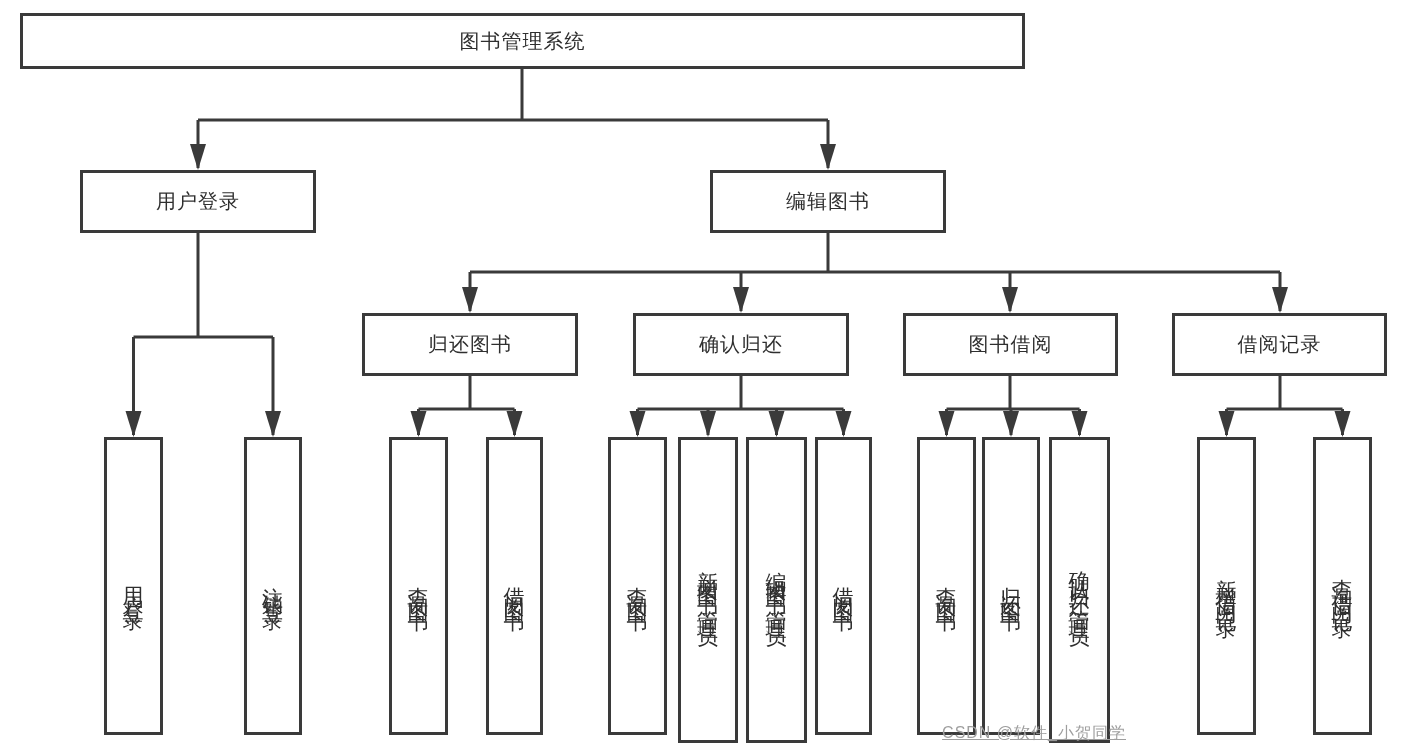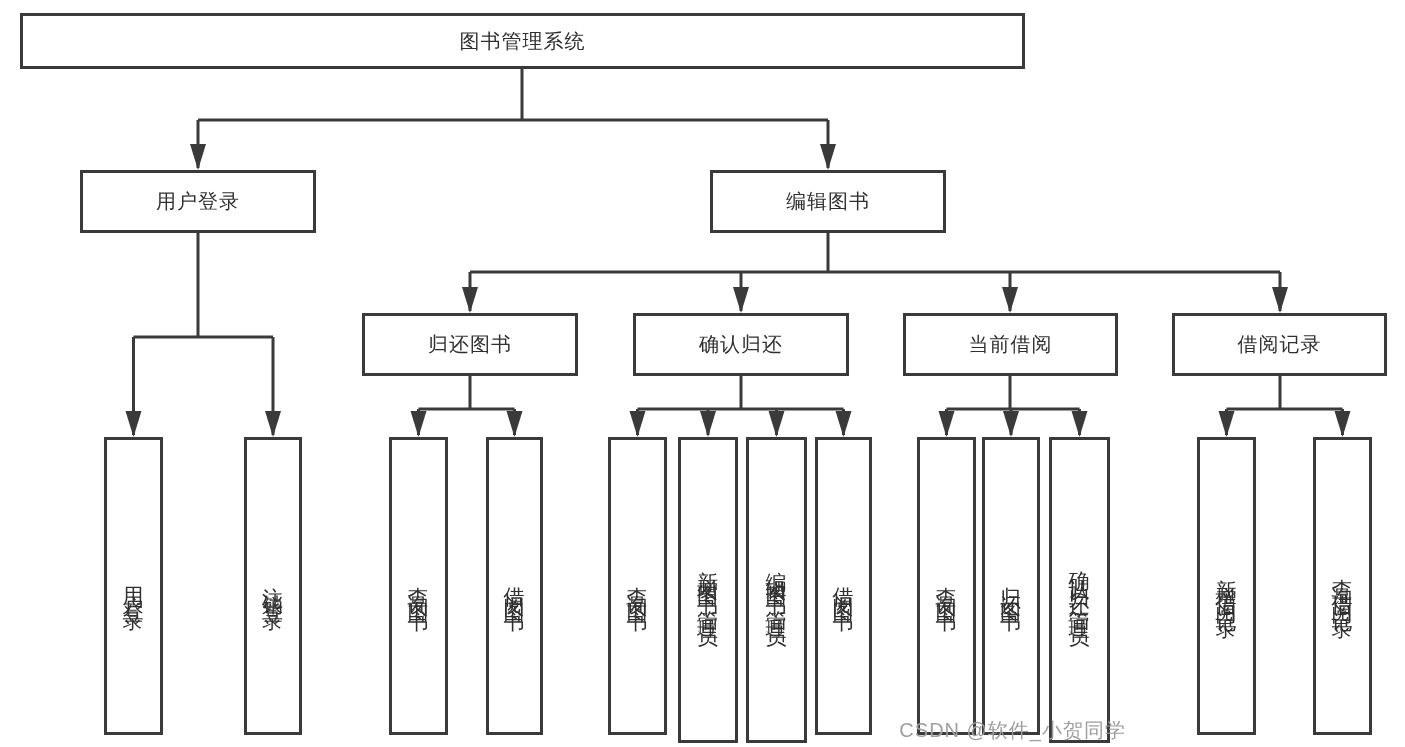--- a/index.html
+++ b/index.html
@@ -30,22 +30,23 @@
     position:absolute;border:3px solid var(--line);background:#fff;
     display:flex;align-items:center;justify-content:center;
   }
   .vtext{
     writing-mode:vertical-rl;text-orientation:mixed;
     font-size:21px;letter-spacing:8px;line-height:1;
     color:var(--text);white-space:nowrap;
   }
   .watermark{
     position:absolute;right:6px;bottom:3px;
-    font-size:20px;color:var(--watermark);letter-spacing:1px;
+    font-size:16px;color:var(--watermark);letter-spacing:1px;
     white-space:nowrap;
+    text-decoration:underline;
   }
 </style>
 </head>
 <body>
 
 <div class="stage">
 
   <svg class="wires" width="1405" height="747" viewBox="0 0 1405 747" aria-hidden="true">
     <g stroke="#3a3a3a" stroke-width="3" fill="none">
       <path d="M522 68 V120 M198 120 H828 M198 120 V436 M828 120 V436" transform="translate(0,0)" pathLength="1" style="d:path('M522 68 V120 M198 120 H828 M198 120 V168 M828 120 V168')"></path>
@@ -79,21 +80,21 @@
     </g>
   </svg>
 
   <div class="node" style="left:20px;top:13px;width:1005px;height:56px">图书管理系统</div>
 
   <div class="node" style="left:80px;top:170px;width:236px;height:63px">用户登录</div>
   <div class="node" style="left:710px;top:170px;width:236px;height:63px">编辑图书</div>
 
   <div class="node" style="left:362px;top:313px;width:216px;height:63px">归还图书</div>
   <div class="node" style="left:633px;top:313px;width:216px;height:63px">确认归还</div>
-  <div class="node" style="left:903px;top:313px;width:215px;height:63px">当前借阅</div>
+  <div class="node" style="left:903px;top:313px;width:215px;height:63px">图书借阅</div>
   <div class="node" style="left:1172px;top:313px;width:215px;height:63px">借阅记录</div>
 
   <div class="leaf" style="left:104px;top:437px;width:59px;height:298px">
     <span class="vtext">用户登录</span>
   </div>
   <div class="leaf" style="left:244px;top:437px;width:58px;height:298px">
     <span class="vtext">注销登录</span>
   </div>
 
   <div class="leaf" style="left:389px;top:437px;width:59px;height:298px">

